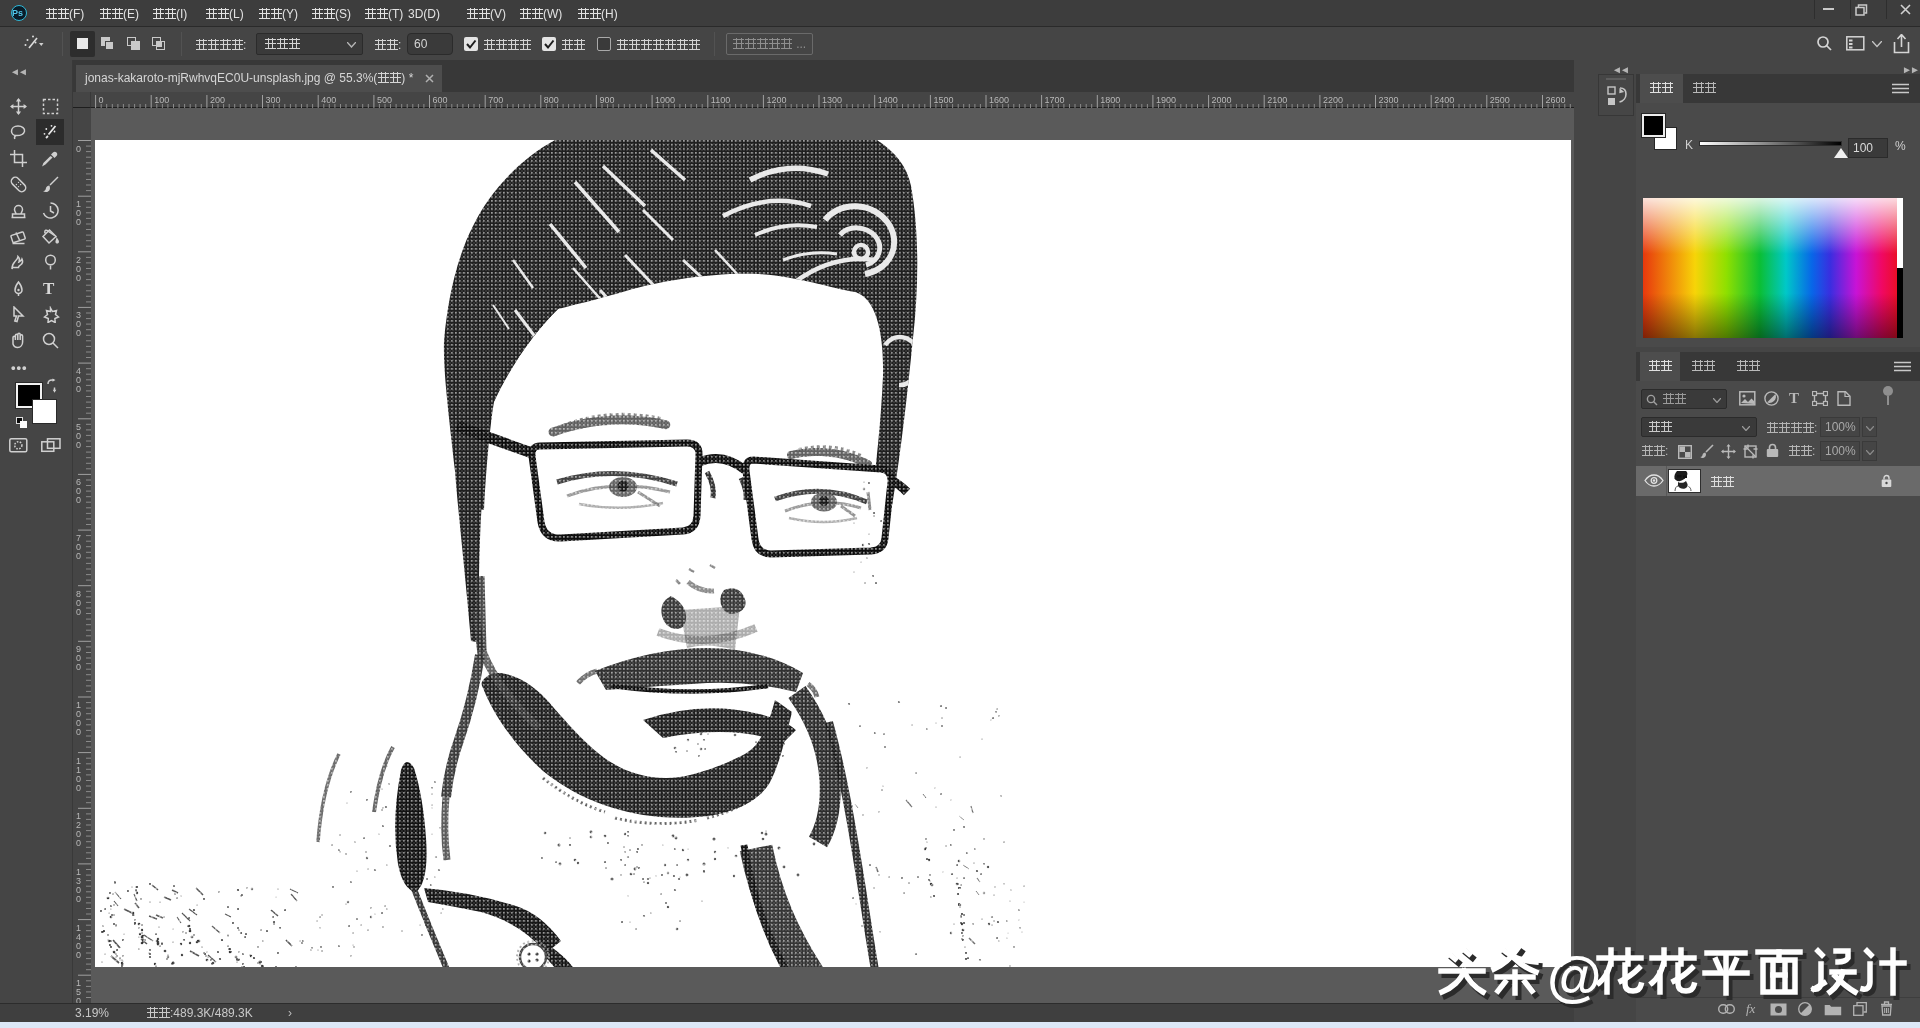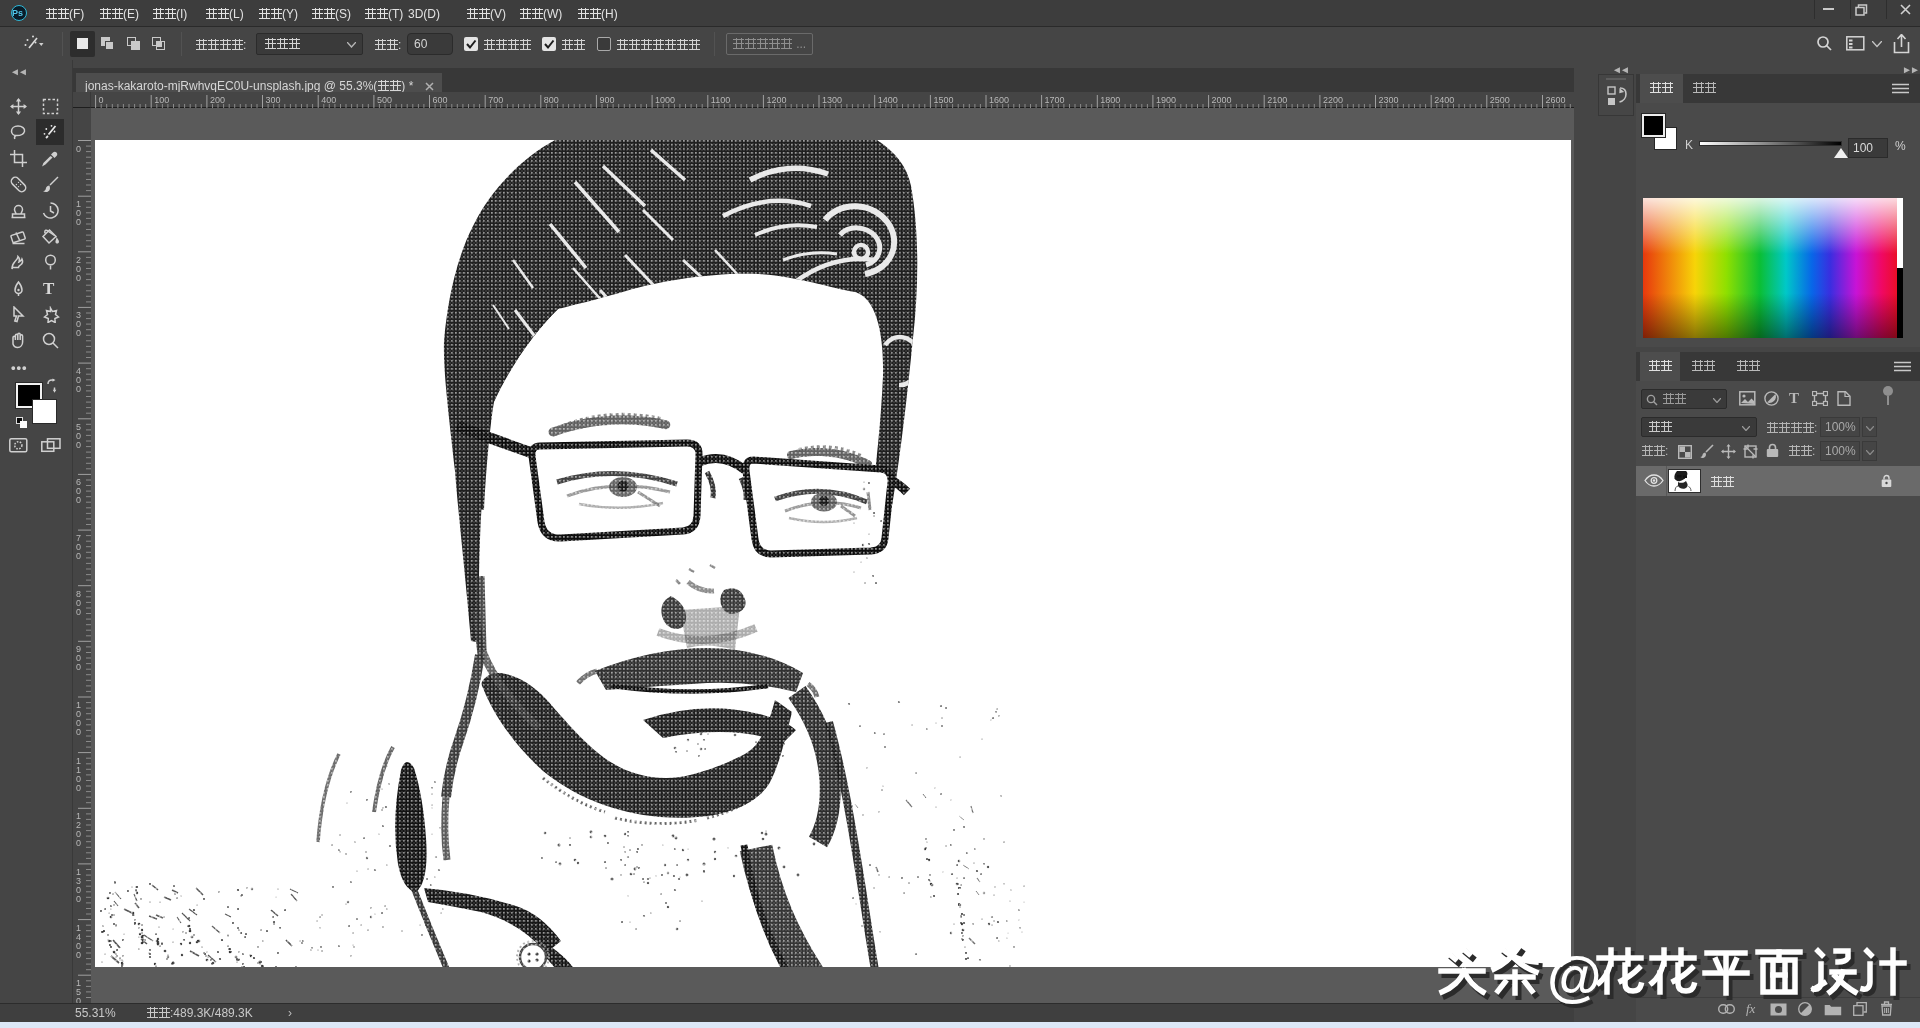--- a/index.html
+++ b/index.html
@@ -202,21 +202,21 @@
     <svg class="abs" style="left:9px;top:378px" width="19" height="15" viewBox="0 0 19 15">
       <rect x="0.8" y="0.8" width="17" height="13" rx="1.5" stroke="#d0d0d0" fill="none" stroke-width="1.5"></rect>
       <circle cx="9.3" cy="7.3" r="3.6" stroke="#d0d0d0" fill="none" stroke-width="1.5" stroke-dasharray="1.6 1.4"></circle>
     </svg>
     <svg class="abs" style="left:41px;top:378px" width="20" height="16" viewBox="0 0 20 16">
       <rect x="0.8" y="3.8" width="12" height="9.5" stroke="#d0d0d0" fill="none" stroke-width="1.5"></rect>
       <rect x="6.5" y="0.8" width="12.5" height="9.5" stroke="#d0d0d0" fill="none" stroke-width="1.5"></rect>
     </svg>
   </div>
 
-<div class="abs" id="tabband" style="left:73px;top:68px;width:1501px;height:32px;background:#383838">
+<div class="abs" id="tabband" style="left:73px;top:60px;width:1501px;height:32px;background:#383838">
   <div class="abs" style="left:3px;top:5px;width:366px;height:27px;background:#4d4d4d;color:#d6d6d6;font-size:12px;line-height:27px;padding-left:9px">jonas-kakaroto-mjRwhvqEC0U-unsplash.jpg @ 55.3%(<i class="cg"></i><i class="cg"></i>) * <svg style="margin-left:8px;vertical-align:-1px" width="9" height="9">
         <path d="M1 1L8 8M8 1L1 8" stroke="#b0b0b0" stroke-width="1.5"></path>
       </svg></div>
 </div>
 
 <div class="abs" id="corner" style="left:73px;top:92px;width:18px;height:16px;background:#454545;border-right:1px solid #393939;border-bottom:1px solid #1e1e1e"></div>
 <div class="abs" id="hruler" style="left:91px;top:92px;width:1483px;height:16px;background:#454545;border-bottom:1px solid #1e1e1e"><svg width="1483" height="16">
       <path d="M4.6 3V16M60.2 3V16M115.9 3V16M171.5 3V16M227.2 3V16M282.9 3V16M338.5 3V16M394.2 3V16M449.8 3V16M505.4 3V16M561.1 3V16M616.8 3V16M672.4 3V16M728.0 3V16M783.7 3V16M839.4 3V16M895.0 3V16M950.6 3V16M1006.3 3V16M1061.9 3V16M1117.6 3V16M1173.2 3V16M1228.9 3V16M1284.5 3V16M1340.2 3V16M1395.8 3V16M1451.5 3V16" stroke="#a0a0a0" fill="none"></path>
       <path d="M10.2 12V16M15.7 12V16M21.3 12V16M26.9 12V16M32.4 12V16M38.0 12V16M43.6 12V16M49.1 12V16M54.7 12V16M65.8 12V16M71.4 12V16M76.9 12V16M82.5 12V16M88.1 12V16M93.6 12V16M99.2 12V16M104.8 12V16M110.3 12V16M121.5 12V16M127.0 12V16M132.6 12V16M138.2 12V16M143.7 12V16M149.3 12V16M154.9 12V16M160.4 12V16M166.0 12V16M177.1 12V16M182.7 12V16M188.2 12V16M193.8 12V16M199.4 12V16M204.9 12V16M210.5 12V16M216.1 12V16M221.6 12V16M232.8 12V16M238.3 12V16M243.9 12V16M249.5 12V16M255.0 12V16M260.6 12V16M266.2 12V16M271.7 12V16M277.3 12V16M288.4 12V16M294.0 12V16M299.5 12V16M305.1 12V16M310.7 12V16M316.2 12V16M321.8 12V16M327.4 12V16M332.9 12V16M344.1 12V16M349.6 12V16M355.2 12V16M360.8 12V16M366.3 12V16M371.9 12V16M377.5 12V16M383.0 12V16M388.6 12V16M399.7 12V16M405.3 12V16M410.8 12V16M416.4 12V16M422.0 12V16M427.5 12V16M433.1 12V16M438.7 12V16M444.2 12V16M455.4 12V16M460.9 12V16M466.5 12V16M472.1 12V16M477.6 12V16M483.2 12V16M488.8 12V16M494.3 12V16M499.9 12V16M511.0 12V16M516.6 12V16M522.1 12V16M527.7 12V16M533.3 12V16M538.8 12V16M544.4 12V16M550.0 12V16M555.5 12V16M566.7 12V16M572.2 12V16M577.8 12V16M583.4 12V16M588.9 12V16M594.5 12V16M600.1 12V16M605.6 12V16M611.2 12V16M622.3 12V16M627.9 12V16M633.4 12V16M639.0 12V16M644.6 12V16M650.1 12V16M655.7 12V16M661.3 12V16M666.8 12V16M678.0 12V16M683.5 12V16M689.1 12V16M694.7 12V16M700.2 12V16M705.8 12V16M711.4 12V16M716.9 12V16M722.5 12V16M733.6 12V16M739.2 12V16M744.7 12V16M750.3 12V16M755.9 12V16M761.4 12V16M767.0 12V16M772.6 12V16M778.1 12V16M789.3 12V16M794.8 12V16M800.4 12V16M806.0 12V16M811.5 12V16M817.1 12V16M822.7 12V16M828.2 12V16M833.8 12V16M844.9 12V16M850.5 12V16M856.0 12V16M861.6 12V16M867.2 12V16M872.7 12V16M878.3 12V16M883.9 12V16M889.4 12V16M900.6 12V16M906.1 12V16M911.7 12V16M917.3 12V16M922.8 12V16M928.4 12V16M934.0 12V16M939.5 12V16M945.1 12V16M956.2 12V16M961.8 12V16M967.3 12V16M972.9 12V16M978.5 12V16M984.0 12V16M989.6 12V16M995.2 12V16M1000.7 12V16M1011.9 12V16M1017.4 12V16M1023.0 12V16M1028.6 12V16M1034.1 12V16M1039.7 12V16M1045.3 12V16M1050.8 12V16M1056.4 12V16M1067.5 12V16M1073.1 12V16M1078.6 12V16M1084.2 12V16M1089.8 12V16M1095.3 12V16M1100.9 12V16M1106.5 12V16M1112.0 12V16M1123.2 12V16M1128.7 12V16M1134.3 12V16M1139.9 12V16M1145.4 12V16M1151.0 12V16M1156.6 12V16M1162.1 12V16M1167.7 12V16M1178.8 12V16M1184.4 12V16M1189.9 12V16M1195.5 12V16M1201.1 12V16M1206.6 12V16M1212.2 12V16M1217.8 12V16M1223.3 12V16M1234.5 12V16M1240.0 12V16M1245.6 12V16M1251.2 12V16M1256.7 12V16M1262.3 12V16M1267.9 12V16M1273.4 12V16M1279.0 12V16M1290.1 12V16M1295.7 12V16M1301.2 12V16M1306.8 12V16M1312.4 12V16M1317.9 12V16M1323.5 12V16M1329.1 12V16M1334.6 12V16M1345.8 12V16M1351.3 12V16M1356.9 12V16M1362.5 12V16M1368.0 12V16M1373.6 12V16M1379.2 12V16M1384.7 12V16M1390.3 12V16M1401.4 12V16M1407.0 12V16M1412.5 12V16M1418.1 12V16M1423.7 12V16M1429.2 12V16M1434.8 12V16M1440.4 12V16M1445.9 12V16M1457.1 12V16M1462.6 12V16M1468.2 12V16M1473.8 12V16M1479.3 12V16" stroke="#8a8a8a" fill="none"></path>
       <g font-size="9" fill="#b8b8b8" font-family="Liberation Sans">
@@ -1061,21 +1061,21 @@
 <path d="M688,120 q26,-10 54,-6" stroke-width="3"></path>
 <path d="M418,120 l20,28" stroke-width="2.5"></path>
 <path d="M398,165 l16,24" stroke-width="2"></path>
 <path d="M548,70 l30,30" stroke-width="3"></path>
 </g>
 </svg>
     </div>
 </div>
 
 <div class="abs" id="statusbar" style="left:0;top:1003px;width:1574px;height:19px;background:#3f3f3f;border-top:1px solid #2c2c2c;color:#c9c9c9;font-size:12px;line-height:18px">
-  <span class="abs" style="left:75px">55.31%</span>
+  <span class="abs" style="left:75px">3.19%</span>
   <span class="abs" style="left:146px"><i class="cg"></i><i class="cg"></i>:489.3K/489.3K</span>
   <span class="abs" style="left:288px;color:#bdbdbd">›</span>
 </div>
 
 <div class="abs" id="rightdock" style="left:1574px;top:60px;width:346px;height:962px;background:#454545">
   <div class="abs" style="left:38px;top:4px;color:#b5b5b5;font-size:10px;letter-spacing:-2px">◄◄</div>
   <div class="abs" style="left:328px;top:4px;color:#b5b5b5;font-size:10px;letter-spacing:-2px">►►</div>
 
   <div class="abs" style="left:24px;top:14px;width:36px;height:42px;background:#464646;border:1px solid #373737">
  <span class="abs" style="left:7px;top:3px;width:20px;height:2px;background:#5d5d5d"></span>

